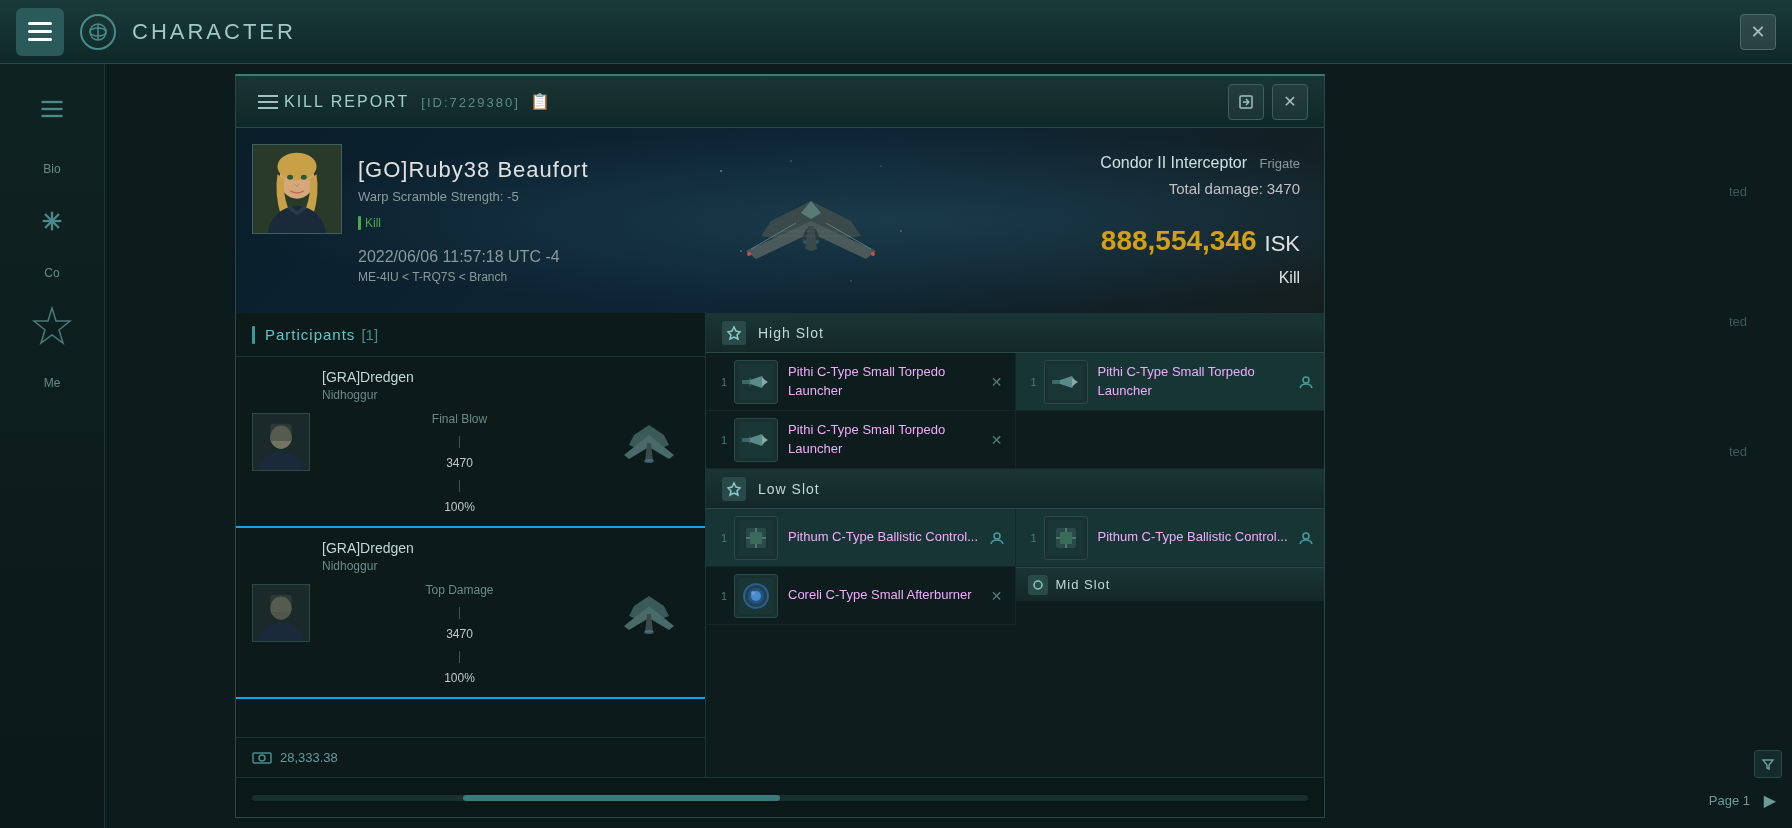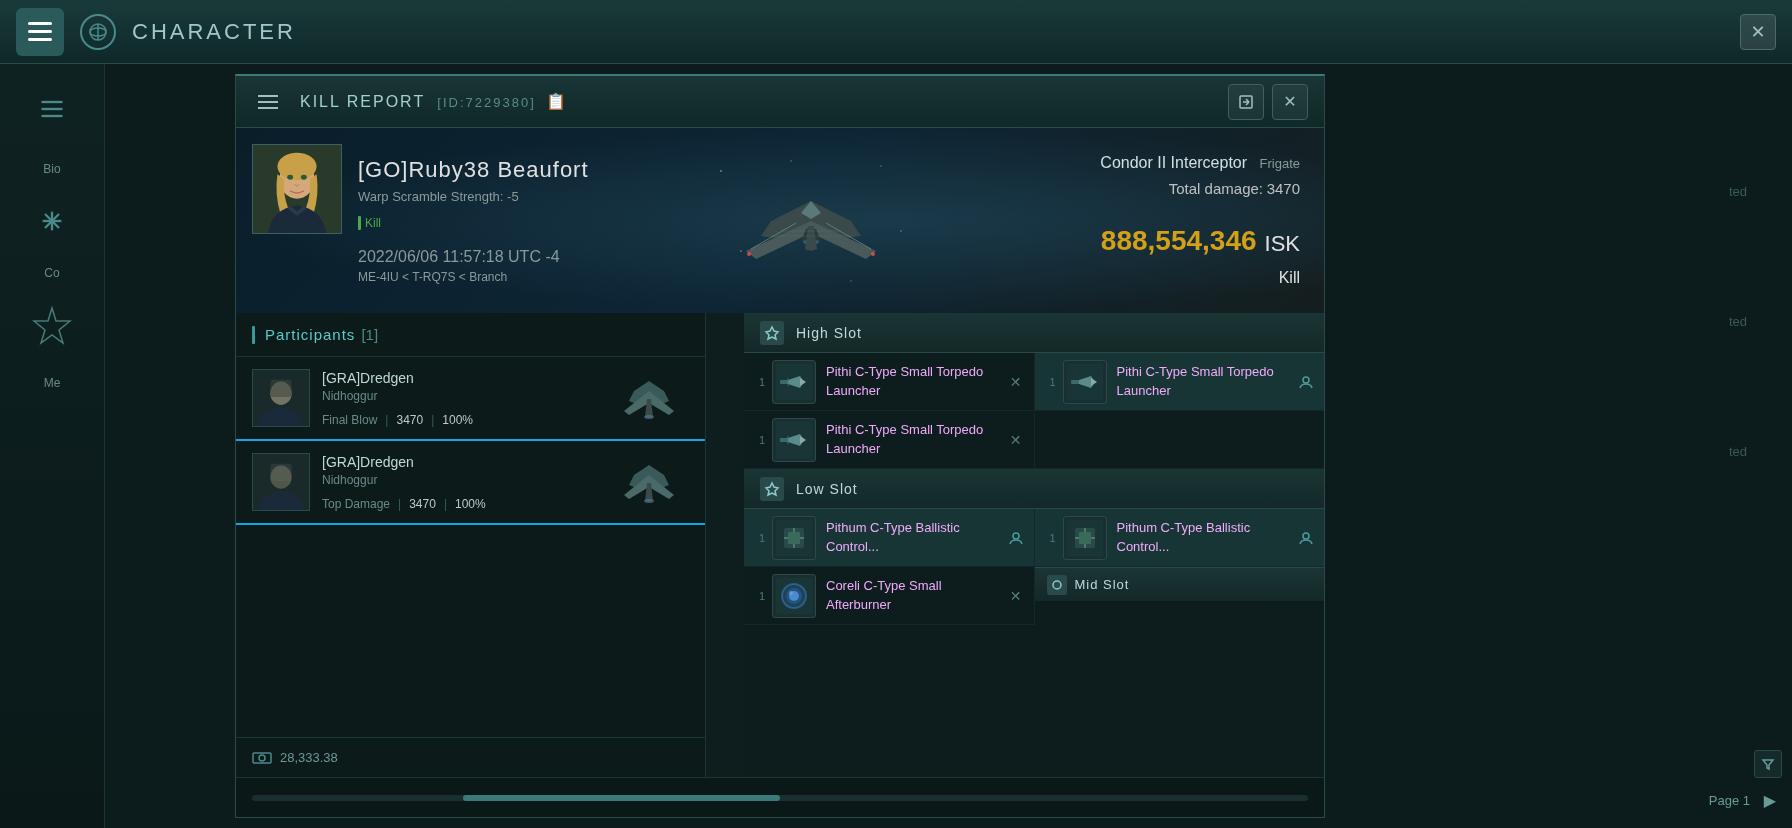--- a/index.html
+++ b/index.html
@@ -161,21 +161,20 @@
       flex-direction: column;
       overflow: hidden;
     }
 
     .modal-header {
       height: 52px;
       background: linear-gradient(180deg, #1a3535 0%, #0f2828 100%);
       display: flex;
       align-items: center;
       padding: 0 16px;
-      gap: 16px;
       border-bottom: 1px solid #2a4a4a;
       flex-shrink: 0;
     }
 
     .modal-hamburger {
       width: 32px;
       height: 32px;
       display: flex;
       flex-direction: column;
       align-items: center;
@@ -371,21 +370,20 @@
       color: #e0e0e0;
       font-size: 16px;
       margin-top: 12px;
     }
 
     
     .modal-body {
       flex: 1;
       display: flex;
       overflow: hidden;
-      gap: 38px;
     }
 
     
     .participants-panel {
       width: 470px;
       flex-shrink: 0;
       background: #0c1a1a;
       border-right: 1px solid #1a3535;
       display: flex;
       flex-direction: column;
@@ -461,20 +459,21 @@
       margin-top: 3px;
     }
 
     .participant-stats {
       display: flex;
       align-items: center;
       gap: 8px;
       margin-top: 10px;
       font-size: 12px;
       color: #6a8a8a;
+      flex-direction: column;
     }
 
     .participant-stats .label {
       color: #6a8a8a;
     }
 
     .participant-stats .divider {
       color: #3a5a5a;
     }
 

